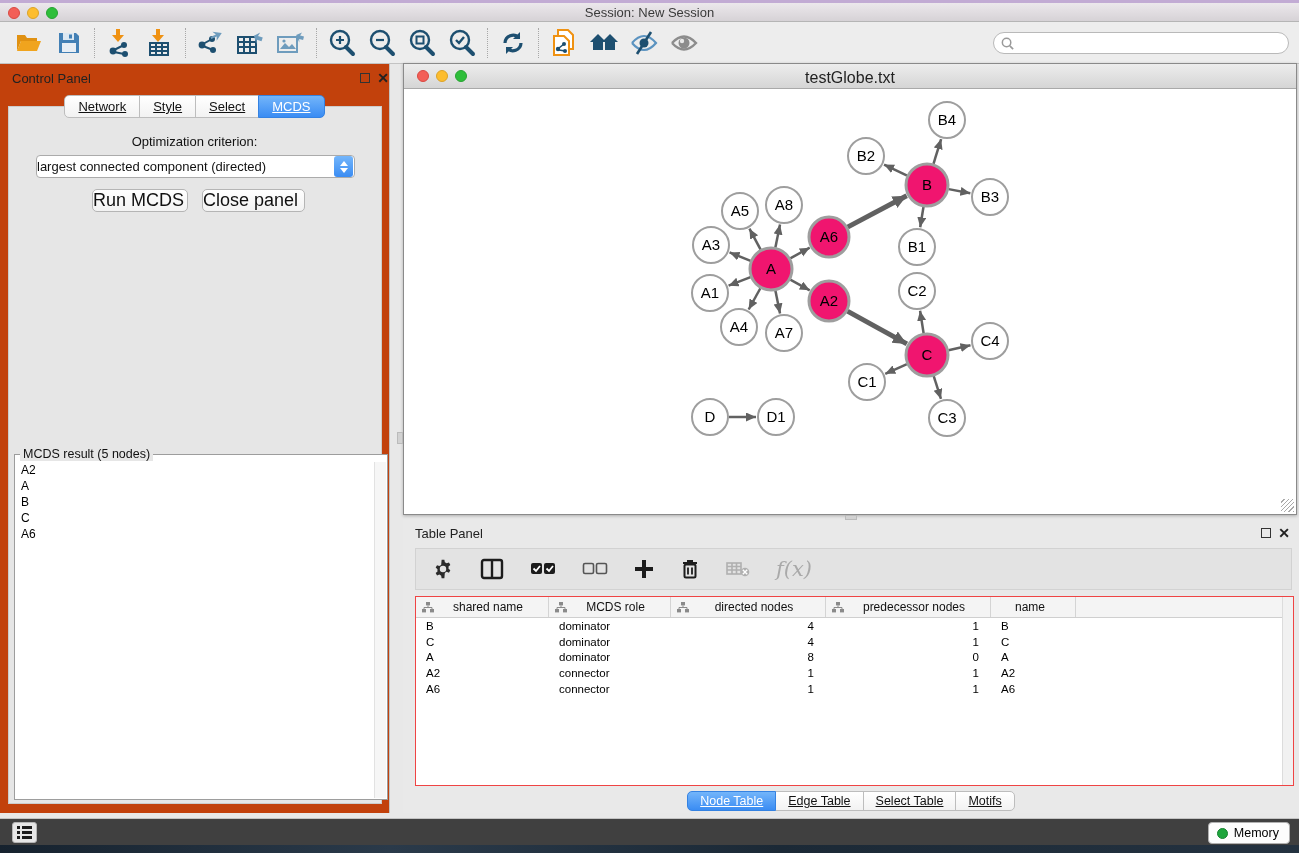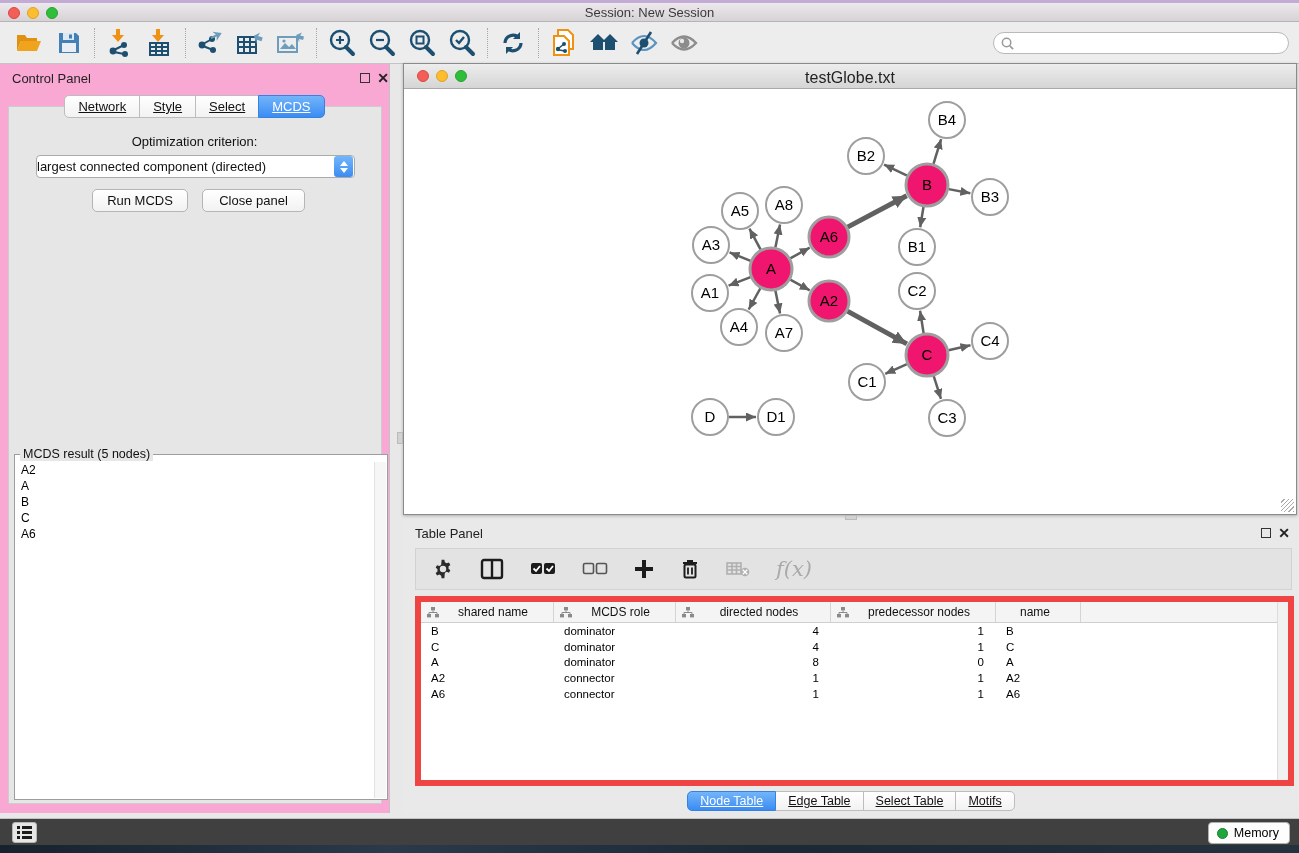--- a/index.html
+++ b/index.html
@@ -23,21 +23,21 @@
     background:#ededed; border-bottom:1px solid #c3c3c3; display:flex; align-items:center; padding-left:12px; }
   .tb-icon { width:34px; height:34px; display:flex; align-items:center; justify-content:center; cursor:pointer; }
   .tb-sep { width:1px; height:30px; border-left:1px dotted #a8a8a8; margin:0 8px; }
   .tb-gap { width:6px; }
   .search-wrap { position:absolute; right:10px; top:10px; width:296px; height:22px;
     background:#fff; border:1px solid #b9b9b9; border-radius:12px; display:flex; align-items:center; padding-left:6px; }
   .search-wrap input { border:none; outline:none; flex:1; height:18px; font-size:12px; background:transparent; }
 
   
   .control-panel { position:absolute; left:0; top:64px; width:390px; height:749px;
-    background:#f9a8d4; border-right:1px solid #c2c2c2; }
+    background:#c2410c; border-right:1px solid #c2c2c2; }
   .cp-titlebar { position:absolute; left:0; top:0; width:100%; height:28px; }
   .cp-title { position:absolute; left:12px; top:7px; font-size:13px; color:#222; }
   .panel-btn { position:absolute; top:7px; width:14px; height:14px; font-size:12px; color:#222;
     display:flex; align-items:center; justify-content:center; cursor:pointer; }
   .float-glyph { width:10px; height:10px; border:1.5px solid #333; display:inline-block; }
   .cp-tabs { position:absolute; left:0; right:0; top:31px; display:flex; justify-content:center; z-index:2; }
   .seg { display:inline-flex; }
   .seg-tab { background:linear-gradient(#ffffff,#f2f2f2); border:1px solid #bdbdbd; margin-left:-1px;
     padding:3px 13px; font-size:13px; color:#111; cursor:pointer; white-space:nowrap;text-decoration:underline; }
   .seg-tab:first-child { border-radius:5px 0 0 5px; margin-left:0; }
@@ -47,21 +47,21 @@
     background:#e6e6e6; border:1px solid #cccccc; }
   .opt-label { position:absolute; left:0; right:0; top:70px; text-align:center; font-size:13px; color:#111; }
   .dropdown { position:absolute; left:36px; top:91px; width:319px; height:23px; background:#fff;
     border:1px solid #ababab; border-radius:4px; display:flex; align-items:center; cursor:pointer; }
   .dropdown-text { flex:1; font-size:13px; color:#111; white-space:nowrap; overflow:hidden; }
   .dropdown-stepper { width:19px; height:21px; border-radius:3px; margin-right:1px;
     background:linear-gradient(#74b6fb,#3a8cf3); display:flex; flex-direction:column; align-items:center; justify-content:center; gap:2px; }
   .tri-up { width:0; height:0; border-left:4px solid transparent; border-right:4px solid transparent; border-bottom:5px solid #fff; }
   .tri-down { width:0; height:0; border-left:4px solid transparent; border-right:4px solid transparent; border-top:5px solid #fff; }
   .cp-btn { position:absolute; top:125px; height:23px; background:linear-gradient(#ffffff,#f2f2f2);
-    border:1px solid #b5b5b5; border-radius:5px; font-size:13px; color:#111; text-align:center; line-height:21px; cursor:pointer; }
+    border:1px solid #b5b5b5; border-radius:5px; font-size:18px; color:#111; line-height:21px; cursor:pointer; }
   .result-box { position:absolute; left:14px; top:390px; width:374px; height:346px;
     border:1px solid #9d9d9d; background:#fff; }
   .result-legend { position:absolute; left:5px; top:-8px; background:#e6e6e6; padding:0 3px; font-size:12.5px; color:#111; }
   .result-list { position:absolute; left:1px; top:7px; right:14px; bottom:1px; overflow:hidden; }
   .result-item { font-size:12px; color:#000; line-height:16px; padding-left:5px; cursor:default; }
   .result-scroll { position:absolute; right:1px; top:7px; bottom:1px; width:12px; background:#f6f6f6; border-left:1px solid #e2e2e2; }
 
   
   .net-window { position:absolute; left:403px; top:63px; width:894px; height:452px;
     border:1px solid #8a8a8a; background:#fff; box-shadow:0 1px 3px rgba(0,0,0,.25); }
@@ -77,21 +77,21 @@
   .split-handle-h { position:absolute; left:845px; top:515px; width:12px; height:5px; background:#d2d2d2; border:1px solid #bbb; }
 
   
   .table-panel { position:absolute; left:403px; top:520px; width:896px; height:293px; background:#e9e9e9; }
   .tp-title { position:absolute; left:12px; top:6px; font-size:13px; color:#222; }
   .tp-toolbar { position:absolute; left:12px; top:28px; width:877px; height:42px;
     background:#e3e3e3; border:1px solid #d2d2d2; display:flex; align-items:center; gap:26px; padding-left:16px; }
   .tp-tool { display:flex; align-items:center; justify-content:center; cursor:pointer; }
   .tp-tool.disabled { cursor:default; }
   .fx { font-family:"DejaVu Serif", serif; font-style:italic; font-size:21px; color:#a9a9a9; }
-  .tp-table { position:absolute; left:12px; top:76px; width:879px; height:190px; background:#fff; border:6px solid #ef4444; overflow:hidden; }
+  .tp-table { position:absolute; left:12px; top:76px; width:879px; height:190px; background:#fff; border:1px solid #ef4444; overflow:hidden; }
   .tbl-head { display:flex; height:21px; background:#f4f4f4; border-bottom:1px solid #cfcfcf; }
   .th-cell { display:flex; align-items:center; border-right:1px solid #d4d4d4; font-size:12px; color:#111; position:relative; }
   .th-cell .hier { margin-left:6px; }
   .th-label { flex:1; text-align:center; padding-right:6px; }
   .tbl-row { display:flex; height:15.8px; align-items:center; cursor:default; }
   .td-cell { font-size:11.5px; color:#000; overflow:hidden; white-space:nowrap; }
   .td-left { text-align:left; padding-left:10px; }
   .td-right { text-align:right; padding-right:12px; }
   .tbl-scroll { position:absolute; right:0; top:0; bottom:0; width:11px; background:#f1f1f1; border-left:1px solid #dcdcdc; }
   .tp-tabs { position:absolute; left:0; right:0; top:271px; display:flex; justify-content:center; }

